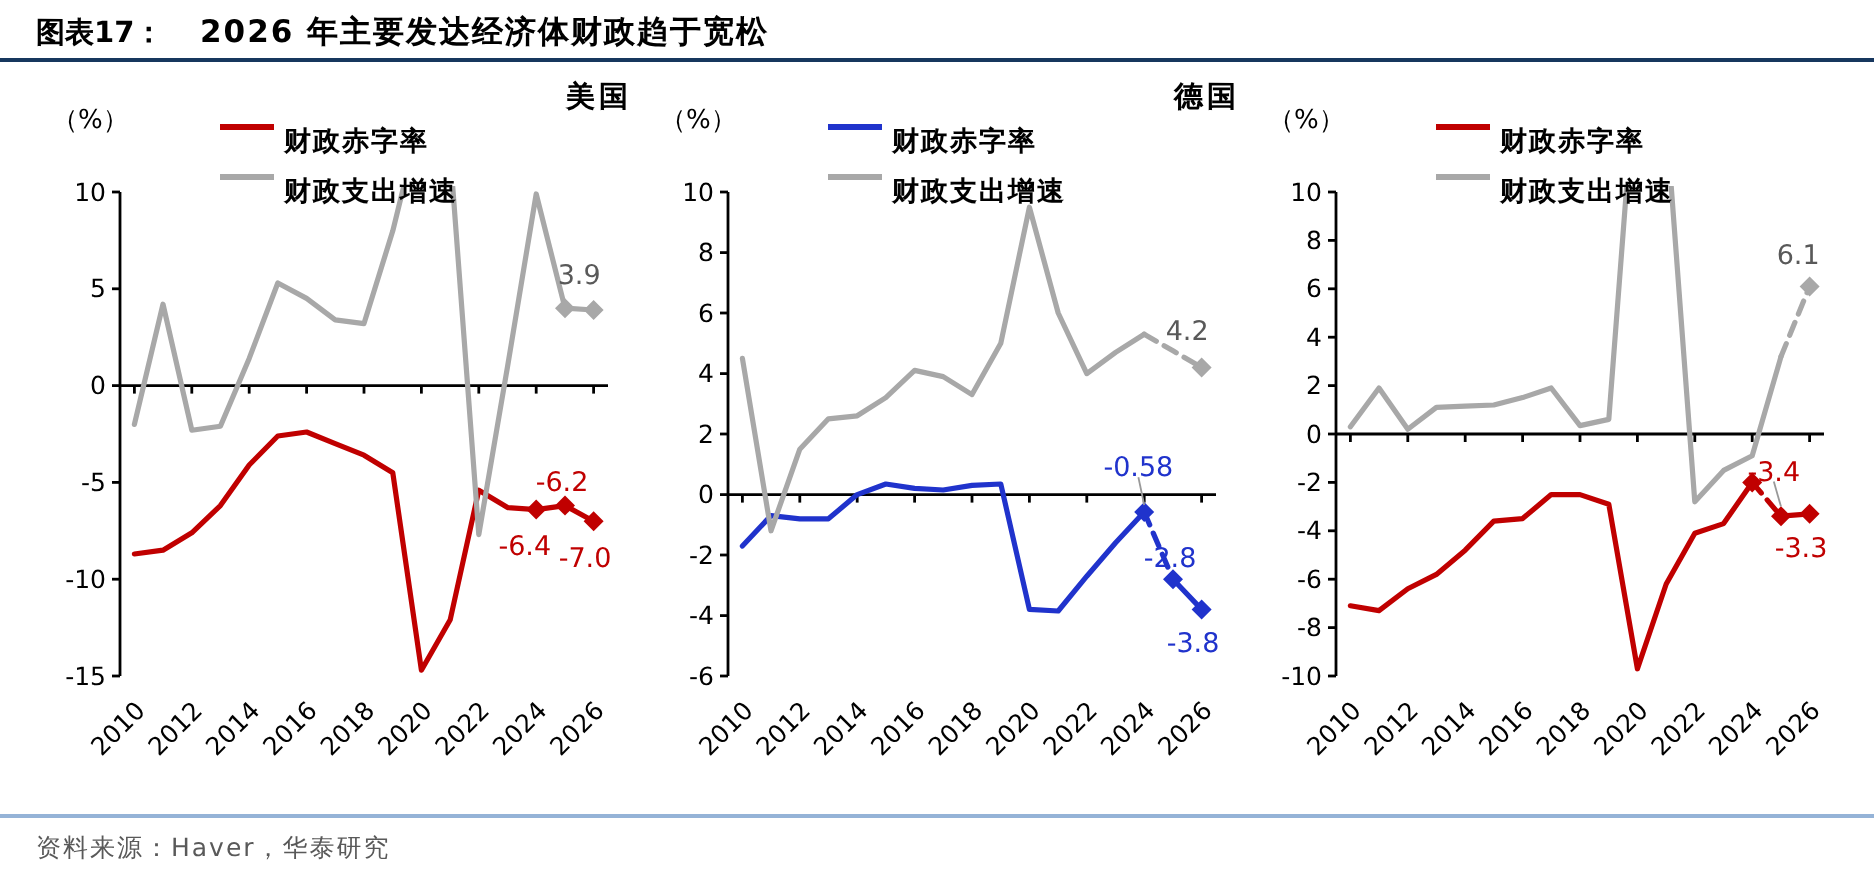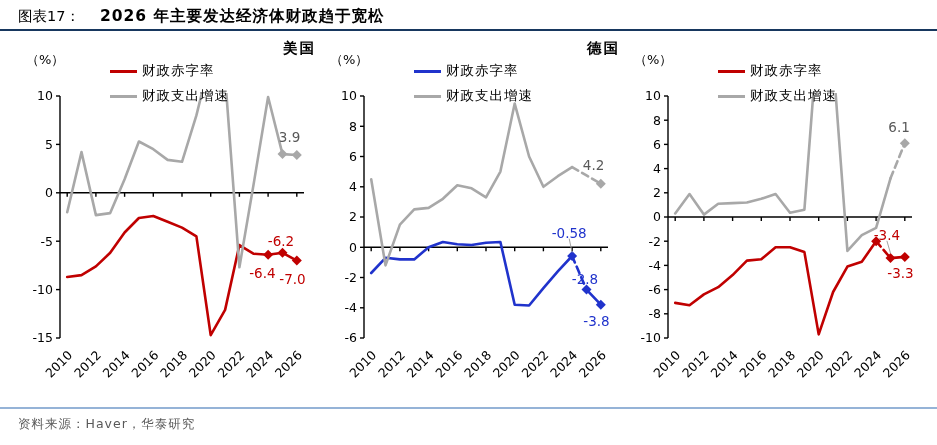--- a/index.html
+++ b/index.html
@@ -1,28 +1,28 @@
 <!DOCTYPE html>
 <html><head>
 <meta charset="utf-8">
 <style>
   html,body{margin:0;padding:0;background:#ffffff;}
   body{width:937px;height:445px;position:relative;overflow:hidden;
        font-family:"DejaVu Sans","Liberation Sans",sans-serif;color:#000;}
   .header{position:absolute;top:0;left:0;width:937px;height:31px;
           border-bottom:2.5px solid #17375E;box-sizing:border-box;}
-  .header .tag{position:absolute;left:18px;top:7px;font-size:14.5px;font-weight:normal;}
+  .header .tag{position:absolute;left:18px;top:7px;font-size:14.5px;font-weight:bold;}
   .header .title{position:absolute;left:100px;top:6px;font-size:15.5px;font-weight:bold;letter-spacing:1px;}
   .panels{position:absolute;top:36px;left:12px;display:flex;}
   .panel{position:relative;width:304px;height:362px;}
   .unit-label{position:absolute;left:14px;top:15px;font-size:13px;}
   .panel-title{position:absolute;left:0;top:3px;width:100%;text-align:right;
                font-size:14.5px;font-weight:bold;letter-spacing:2px;}
   .legend{position:absolute;left:98px;top:26px;}
-  .legend-row{display:flex;align-items:center;margin-bottom:7px;}
+  .legend-row{display:flex;align-items:flex-start;margin-bottom:7px;font-weight:bold;}
   .legend-swatch{width:27px;height:3px;margin-right:5px;flex:none;}
   .legend-label{font-size:13.5px;letter-spacing:1px;}
   .chart-svg{position:absolute;left:0;top:0;}
   .footer{position:absolute;top:407px;left:0;width:937px;
           border-top:2.5px solid #95B3D7;}
   .footer .src{margin:7px 0 0 18px;font-size:12.5px;color:#595959;letter-spacing:1px;}
 </style>
 </head>
 <body>
 

